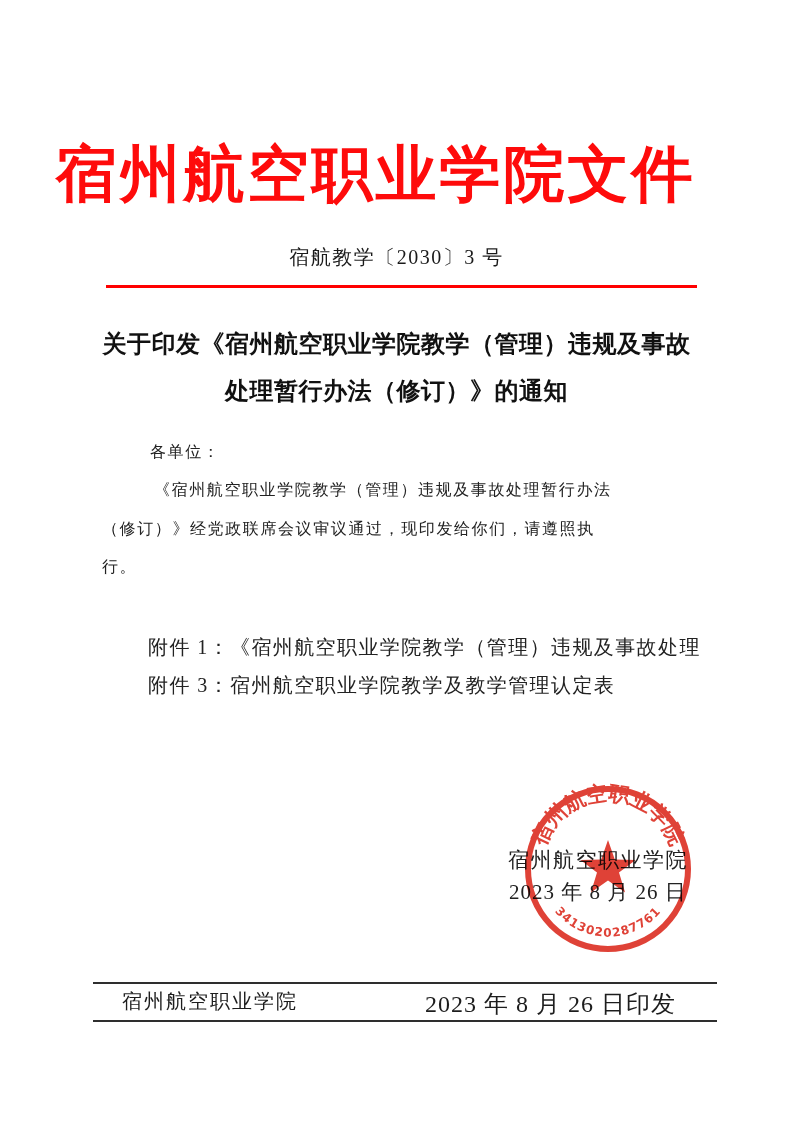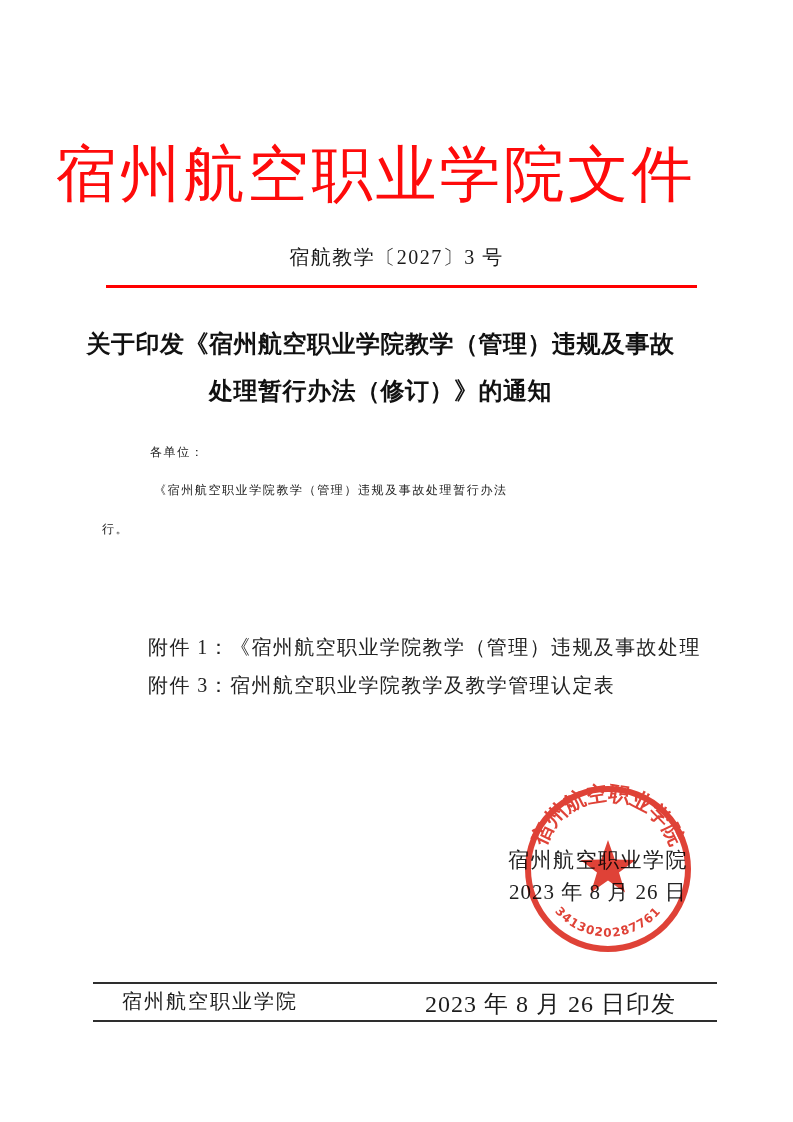--- a/index.html
+++ b/index.html
@@ -4,39 +4,39 @@
 <style>
   html,body{margin:0;padding:0;background:#888;}
   .page{
     position:relative;width:793px;height:1122px;background:#ffffff;
     margin:0 auto;overflow:hidden;
     font-family:"Liberation Serif","DejaVu Serif",serif;
     color:#1f1f1f;
   }
   .org-title{
     position:absolute;top:138px;left:0;width:751px;text-align:center;
-    font-size:61px;font-weight:400;color:#fe0b0b;letter-spacing:3px;
+    font-size:61px;font-weight:700;color:#fe0b0b;letter-spacing:3px;
     line-height:1.2;white-space:nowrap;
   }
   .doc-number{
     position:absolute;top:244px;left:0;width:793px;text-align:center;
     font-size:20px;letter-spacing:1.5px;color:#1a1a1a;
   }
   .red-rule{
     position:absolute;top:285px;left:106px;width:591px;height:3px;
     background:#ff0000;
   }
   .subject{
-    position:absolute;top:321px;left:44px;width:673px;text-align:center;
+    position:absolute;top:321px;left:60px;width:673px;text-align:center;
     font-size:24px;font-weight:bold;line-height:47px;color:#111;
     letter-spacing:0.5px;
   }
   .body-block{
     position:absolute;top:433px;left:102px;width:604px;
-    font-size:12px;line-height:38.3px;letter-spacing:1.6px;color:#222;
+    font-size:16px;line-height:38.3px;letter-spacing:1.6px;color:#222;
   }
   .indent-2{ text-indent:48px; }
   .indent-p{ text-indent:52px; }
   .attach-block{
     position:absolute;top:628px;left:102px;width:608px;
     font-size:20px;line-height:38px;letter-spacing:1.4px;color:#222;
   }
   .attach-l1{ padding-left:46px; }
   .attach-l2{ padding-left:131px; }
   .sig-org{
@@ -63,32 +63,33 @@
     letter-spacing:1px;color:#1d1d1d;white-space:nowrap;
   }
 </style>
 </head>
 <body>
 
 <div class="page">
 
   <div class="org-title">宿州航空职业学院文件</div>
 
-  <div class="doc-number">宿航教学〔2027〕3 号</div>
+  <div class="doc-number">宿航教学〔2030〕3 号</div>
 
   <div class="red-rule"></div>
 
   <div class="subject">
     <div>关于印发《宿州航空职业学院教学（管理）违规及事故</div>
     <div>处理暂行办法（修订）》的通知</div>
   </div>
 
   <div class="body-block">
     <div class="indent-2">各单位：</div>
     <div class="indent-p">《宿州航空职业学院教学（管理）违规及事故处理暂行办法</div>
+    <div>（修订）》经党政联席会议审议通过，现印发给你们，请遵照执</div>
     <div>行。</div>
   </div>
 
   <div class="attach-block">
     <div class="attach-l1">附件 1：《宿州航空职业学院教学（管理）违规及事故处理</div>
     <div class="attach-l1">附件 3：宿州航空职业学院教学及教学管理认定表</div>
   </div>
 
   <div class="sig-org">宿州航空职业学院</div>
   <div class="sig-date">2023 年 8 月 26 日</div>

